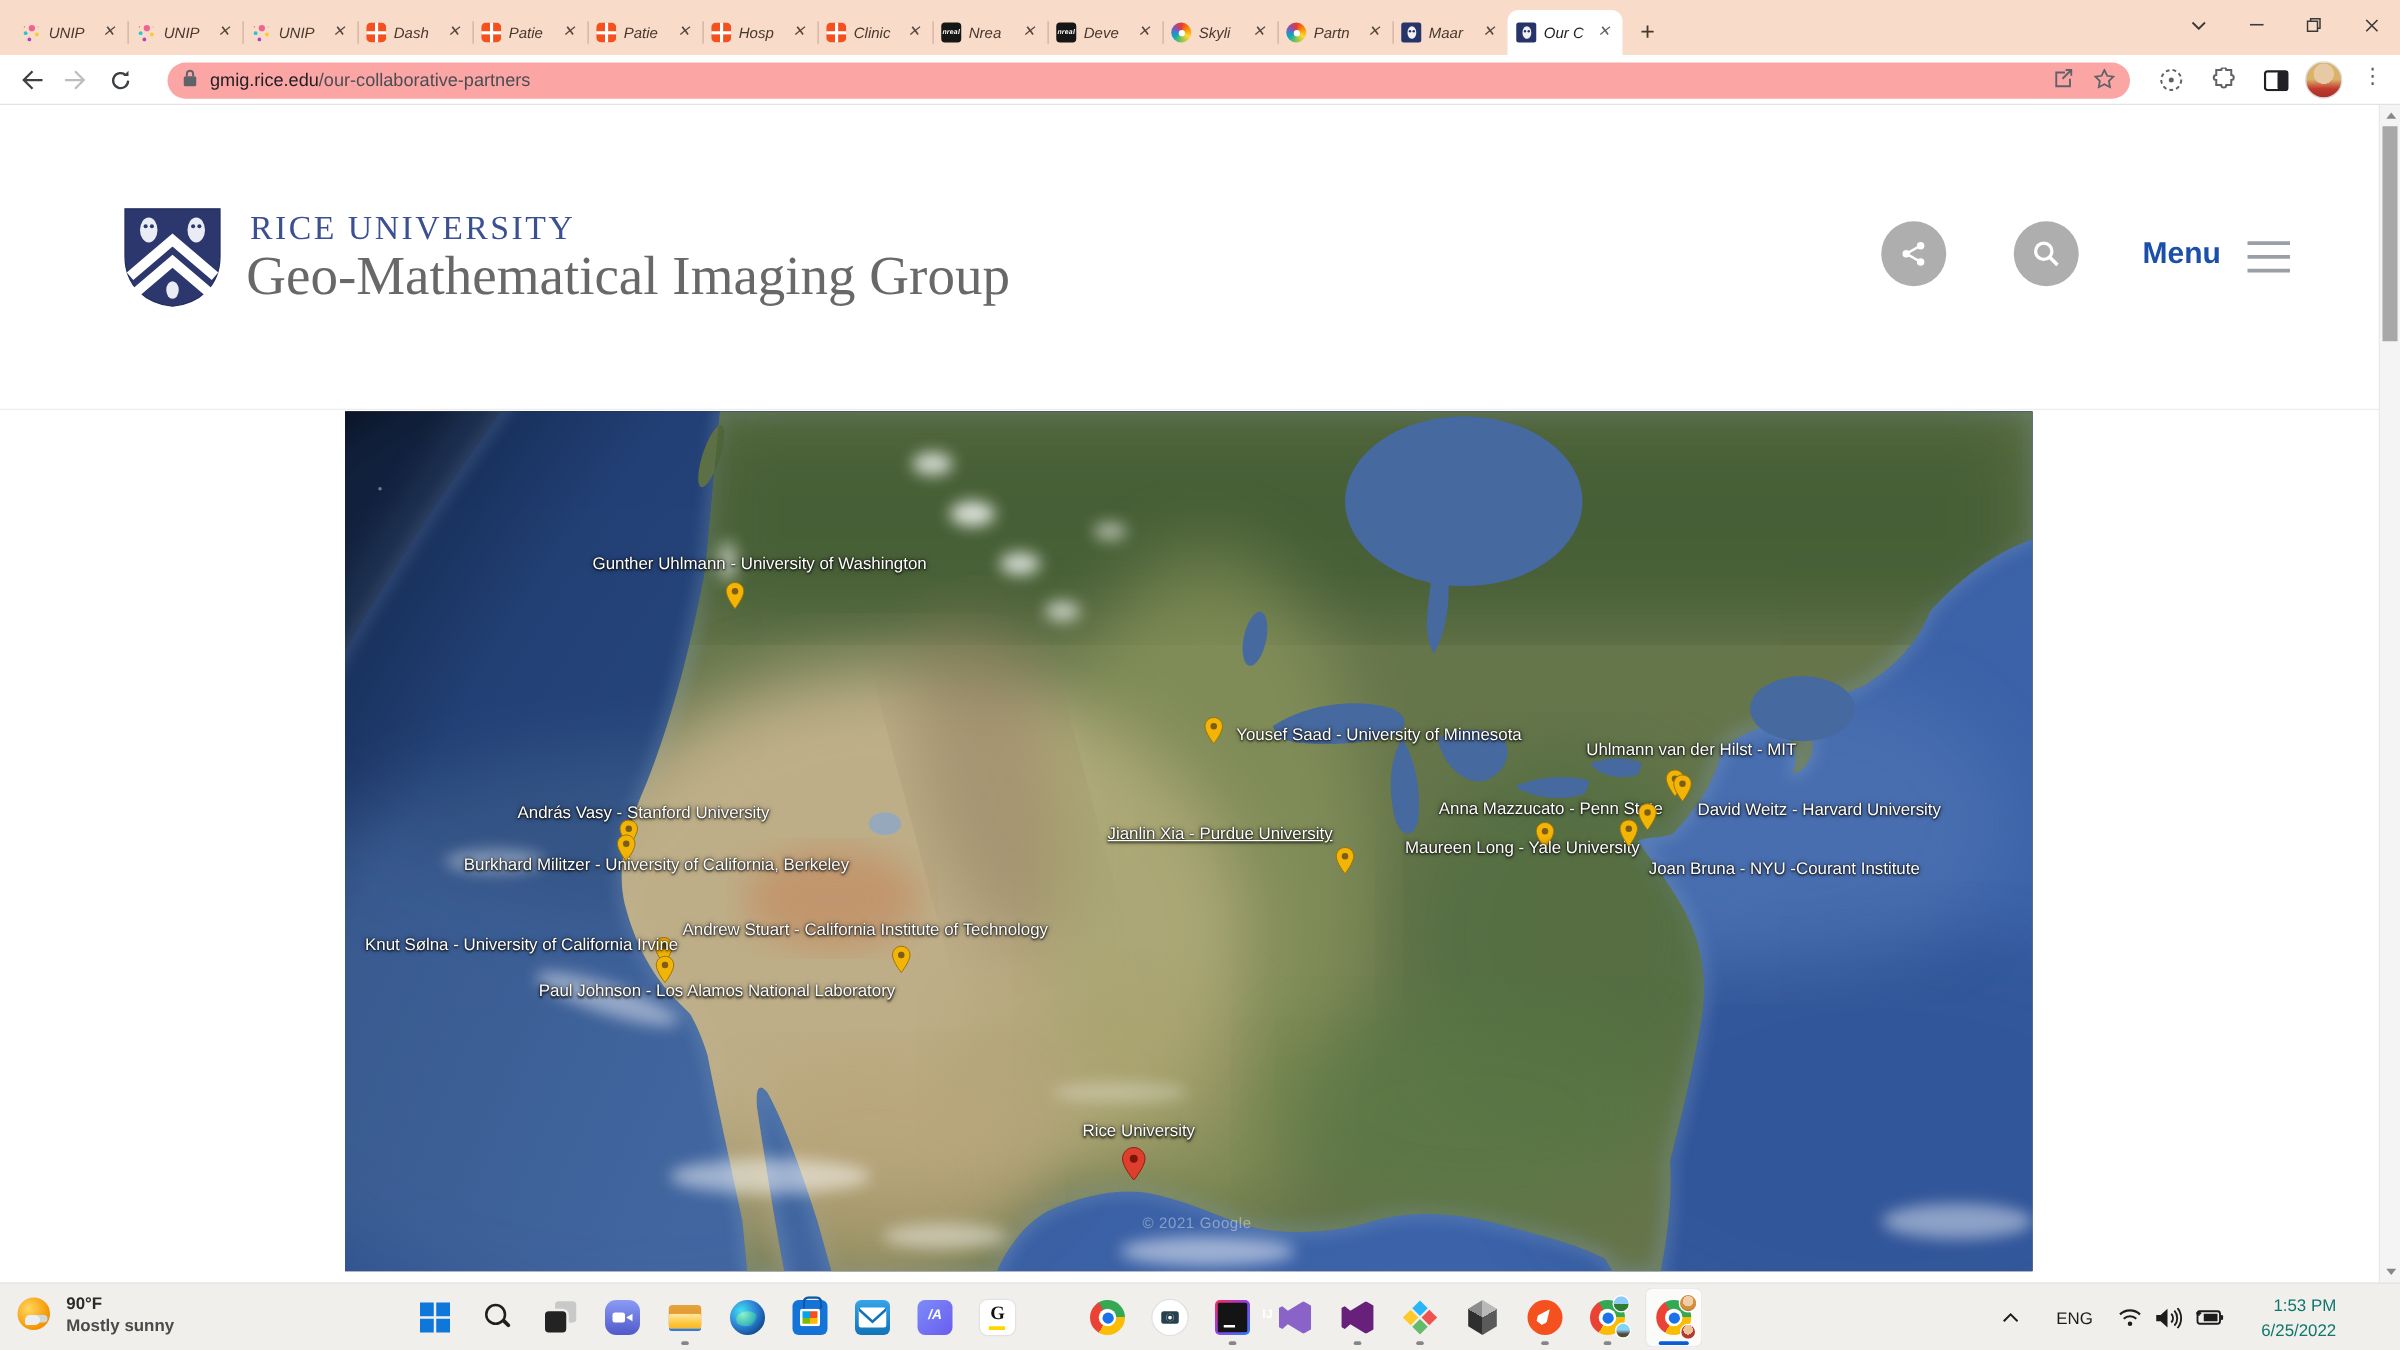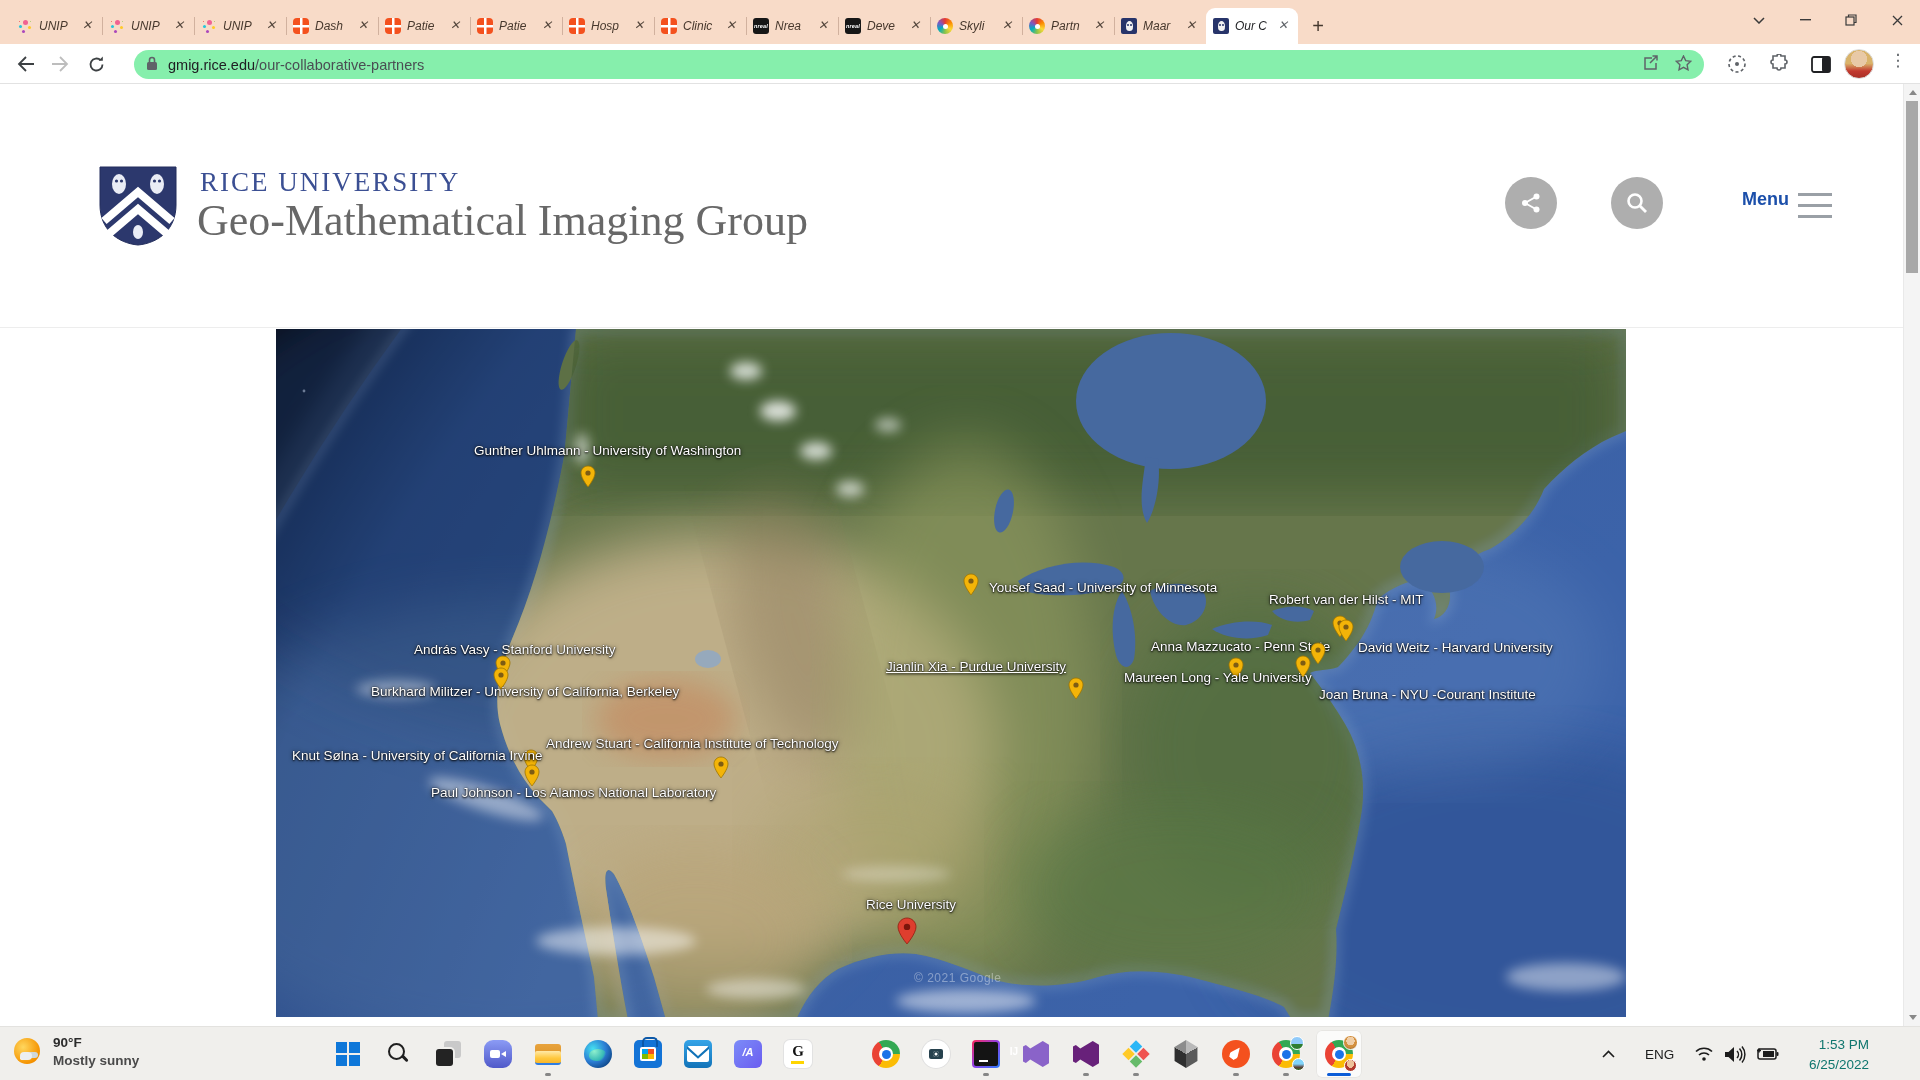--- a/index.html
+++ b/index.html
@@ -29,38 +29,38 @@
 .fav-rice::after { content:""; position:absolute; left:6px; top:6px; width:2px; height:2px; border-radius:50%; background:#27346a; box-shadow:3px 0 0 #27346a; }
 
 .newtab { width:28px; height:28px; margin:0 0 4px 6px; border-radius:50%; font-size:20px; color:#45382e; display:flex; align-items:center; justify-content:center; }
 .wctrls { position:absolute; right:0; top:0; height:40px; display:flex; align-items:center; }
 .wc { width:46px; height:40px; display:flex; align-items:center; justify-content:center; color:#3a3a3a; }
 .wc svg { display:block; }
 
 
 .toolbar { position:absolute; top:44px; left:0; width:1920px; height:40px; background:#fff; border-bottom:1px solid #e2e2e2; }
 .navbtn { position:absolute; top:48px; width:32px; height:32px; display:flex; align-items:center; justify-content:center; border-radius:50%; }
-.pill { position:absolute; left:134px; top:50px; width:1570px; height:29px; border-radius:15px; background:#86efac; display:flex; align-items:center; padding:0 12px; font-size:14.5px; color:#3c4043; }
+.pill { position:absolute; left:134px; top:50px; width:1570px; height:29px; border-radius:15px; background:#fca5a5; display:flex; align-items:center; padding:0 12px; font-size:14.5px; color:#3c4043; }
 .pill .urlwrap { flex:1; white-space:nowrap; overflow:hidden; margin-left:10px; }
 .pill .dom { color:#202124; }
 .pill .pth { color:#4a4e53; }
 .pillicons { display:flex; gap:16px; align-items:center; }
 .ticonbar { position:absolute; top:48px; width:34px; height:32px; display:flex; align-items:center; justify-content:center; }
 .avatar { position:absolute; top:49px; width:30px; height:30px; border-radius:50%;
   background:radial-gradient(circle at 50% 32%, #e8c9a6 0 34%, transparent 35%),
   linear-gradient(180deg,#d9b36a 0 48%, #c2392f 75%, #a92f26); border:1px solid #ddd; }
 .kebab { position:absolute; top:50px; font-size:17px; color:#5f6368; width:20px; text-align:center; letter-spacing:0; }
 
 
 .siteheader { position:absolute; top:85px; left:0; width:1903px; height:242px; background:#fff; }
 .crest { position:absolute; left:99px; top:166px; }
 .brand-eyebrow { position:absolute; left:200px; top:167px; font-family:"Liberation Serif",serif; font-size:27px; letter-spacing:2px; color:#3b4f93; }
 .brand-title { position:absolute; left:197px; top:195px; font-family:"Liberation Serif",serif; font-size:44px; color:#686868; }
 .hbtn { position:absolute; width:52px; height:52px; border-radius:50%; background:#aeaeae; display:flex; align-items:center; justify-content:center; }
-.menu-label { position:absolute; left:1714px; top:189px; font-size:18px; font-weight:bold; color:#1b4faa;margin-left:28px; }
+.menu-label { position:absolute; left:1714px; top:189px; font-size:24px; font-weight:bold; color:#1b4faa; }
 .burger { position:absolute; left:1798px; top:193px; width:34px; }
 .burger div { height:2.6px; background:#9aa0a6; margin-bottom:8.5px; }
 .content-divider { position:absolute; top:327px; left:0; width:1903px; height:1px; background:#ededed; }
 
 
 .sb { position:absolute; right:0; top:84px; width:17px; height:942px; background:#f4f4f4; border-left:1px solid #e9e9e9; }
 .sb::before, .sb::after { content:""; position:absolute; left:4.5px; width:0; height:0; border-left:4px solid transparent; border-right:4px solid transparent; }
 .sb::before { top:6px; border-bottom:5px solid #888; }
 .sb::after { bottom:6px; border-top:5px solid #888; }
 .sb-thumb { position:absolute; top:17px; left:2px; width:12px; height:172px; background:#a8a8a8; }
@@ -461,21 +461,21 @@
         <div class="mlabel" style="left: 198px; top: 114px;">Gunther Uhlmann - University of Washington</div>
         <div class="mpin" style="left: 687px; top: 244px;"><svg width="16" height="23" viewBox="0 0 16 23">
             <path d="M8 1C4.1 1 1 4.1 1 8c0 5.2 7 14 7 14s7-8.8 7-14c0-3.9-3.1-7-7-7z" fill="#F3B408" stroke="#9c7400" stroke-width="0.8"></path>
             <circle cx="8" cy="8" r="2.6" fill="#7d5c14"></circle>
           </svg></div>
         <div class="mlabel" style="left: 713px; top: 251px;">Yousef Saad - University of Minnesota</div>
         <div class="mpin" style="left: 1056px; top: 286px;"><svg width="16" height="23" viewBox="0 0 16 23">
             <path d="M8 1C4.1 1 1 4.1 1 8c0 5.2 7 14 7 14s7-8.8 7-14c0-3.9-3.1-7-7-7z" fill="#F3B408" stroke="#9c7400" stroke-width="0.8"></path>
             <circle cx="8" cy="8" r="2.6" fill="#7d5c14"></circle>
           </svg></div>
-        <div class="mlabel" style="left: 993px; top: 263px;">Robert van der Hilst - MIT</div>
+        <div class="mlabel" style="left: 993px; top: 263px;">Uhlmann van der Hilst - MIT</div>
         <div class="mpin" style="left: 952px; top: 328px;"><svg width="16" height="23" viewBox="0 0 16 23">
             <path d="M8 1C4.1 1 1 4.1 1 8c0 5.2 7 14 7 14s7-8.8 7-14c0-3.9-3.1-7-7-7z" fill="#F3B408" stroke="#9c7400" stroke-width="0.8"></path>
             <circle cx="8" cy="8" r="2.6" fill="#7d5c14"></circle>
           </svg></div>
         <div class="mlabel" style="left: 875px; top: 310px;">Anna Mazzucato - Penn State</div>
         <div class="mpin" style="left: 1062px; top: 290px;"><svg width="16" height="23" viewBox="0 0 16 23">
             <path d="M8 1C4.1 1 1 4.1 1 8c0 5.2 7 14 7 14s7-8.8 7-14c0-3.9-3.1-7-7-7z" fill="#F3B408" stroke="#9c7400" stroke-width="0.8"></path>
             <circle cx="8" cy="8" r="2.6" fill="#7d5c14"></circle>
           </svg></div>
         <div class="mlabel" style="left: 1082px; top: 311px;">David Weitz - Harvard University</div>

